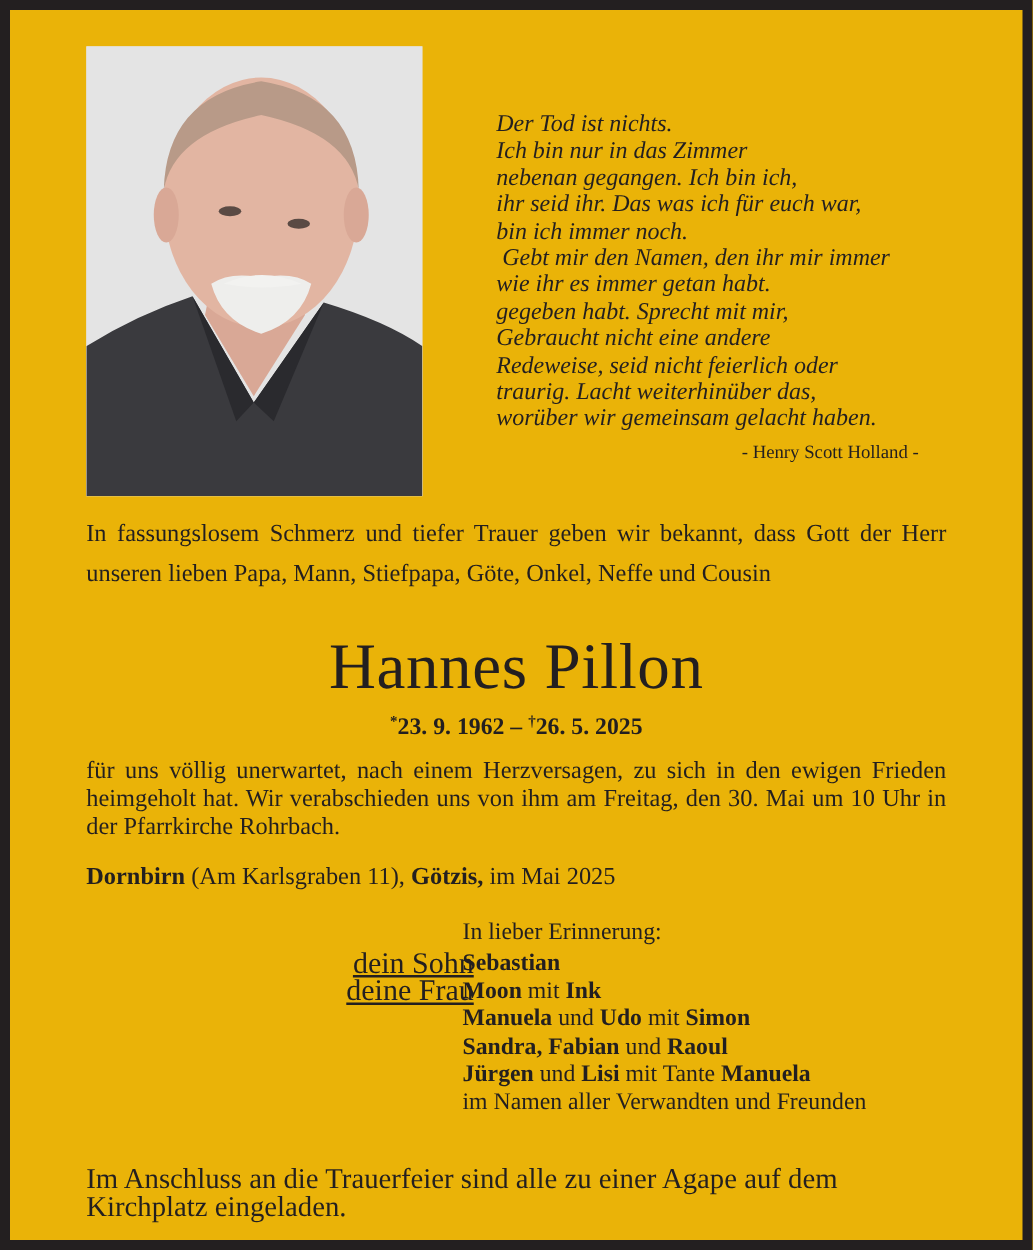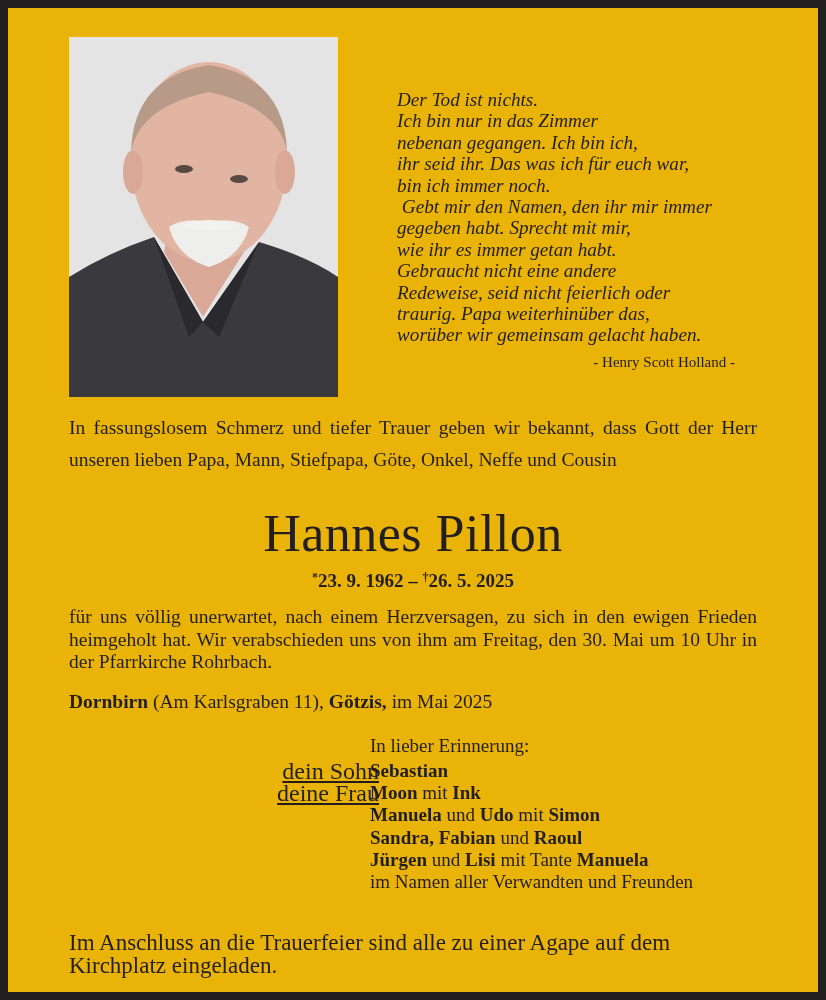--- a/index.html
+++ b/index.html
@@ -98,25 +98,25 @@
     </svg>
   </div>
 
   <div class="poem">
     <span class="line">Der Tod ist nichts.</span>
     <span class="line">Ich bin nur in das Zimmer</span>
     <span class="line">nebenan gegangen. Ich bin ich,</span>
     <span class="line">ihr seid ihr. Das was ich für euch war,</span>
     <span class="line">bin ich immer noch.</span>
     <span class="line"> Gebt mir den Namen, den ihr mir immer</span>
+    <span class="line">wie ihr es immer getan habt.</span>
     <span class="line">gegeben habt. Sprecht mit mir,</span>
-    <span class="line">wie ihr es immer getan habt.</span>
     <span class="line">Gebraucht nicht eine andere</span>
     <span class="line">Redeweise, seid nicht feierlich oder</span>
-    <span class="line">traurig. Papa weiterhinüber das,</span>
+    <span class="line">traurig. Lacht weiterhinüber das,</span>
     <span class="line">worüber wir gemeinsam gelacht haben.</span>
     <span class="author">- Henry Scott Holland -</span>
   </div>
 
   <div class="intro">In fassungslosem Schmerz und tiefer Trauer geben wir bekannt, dass Gott der Herr unseren lieben Papa, Mann, Stiefpapa, Göte, Onkel, Neffe und Cousin</div>
 
   <div class="name">Hannes Pillon</div>
 
   <div class="dates">
     <sup>*</sup><span>23. 9. 1962</span><span> – </span><sup>†</sup><span>26. 5. 2025</span>

